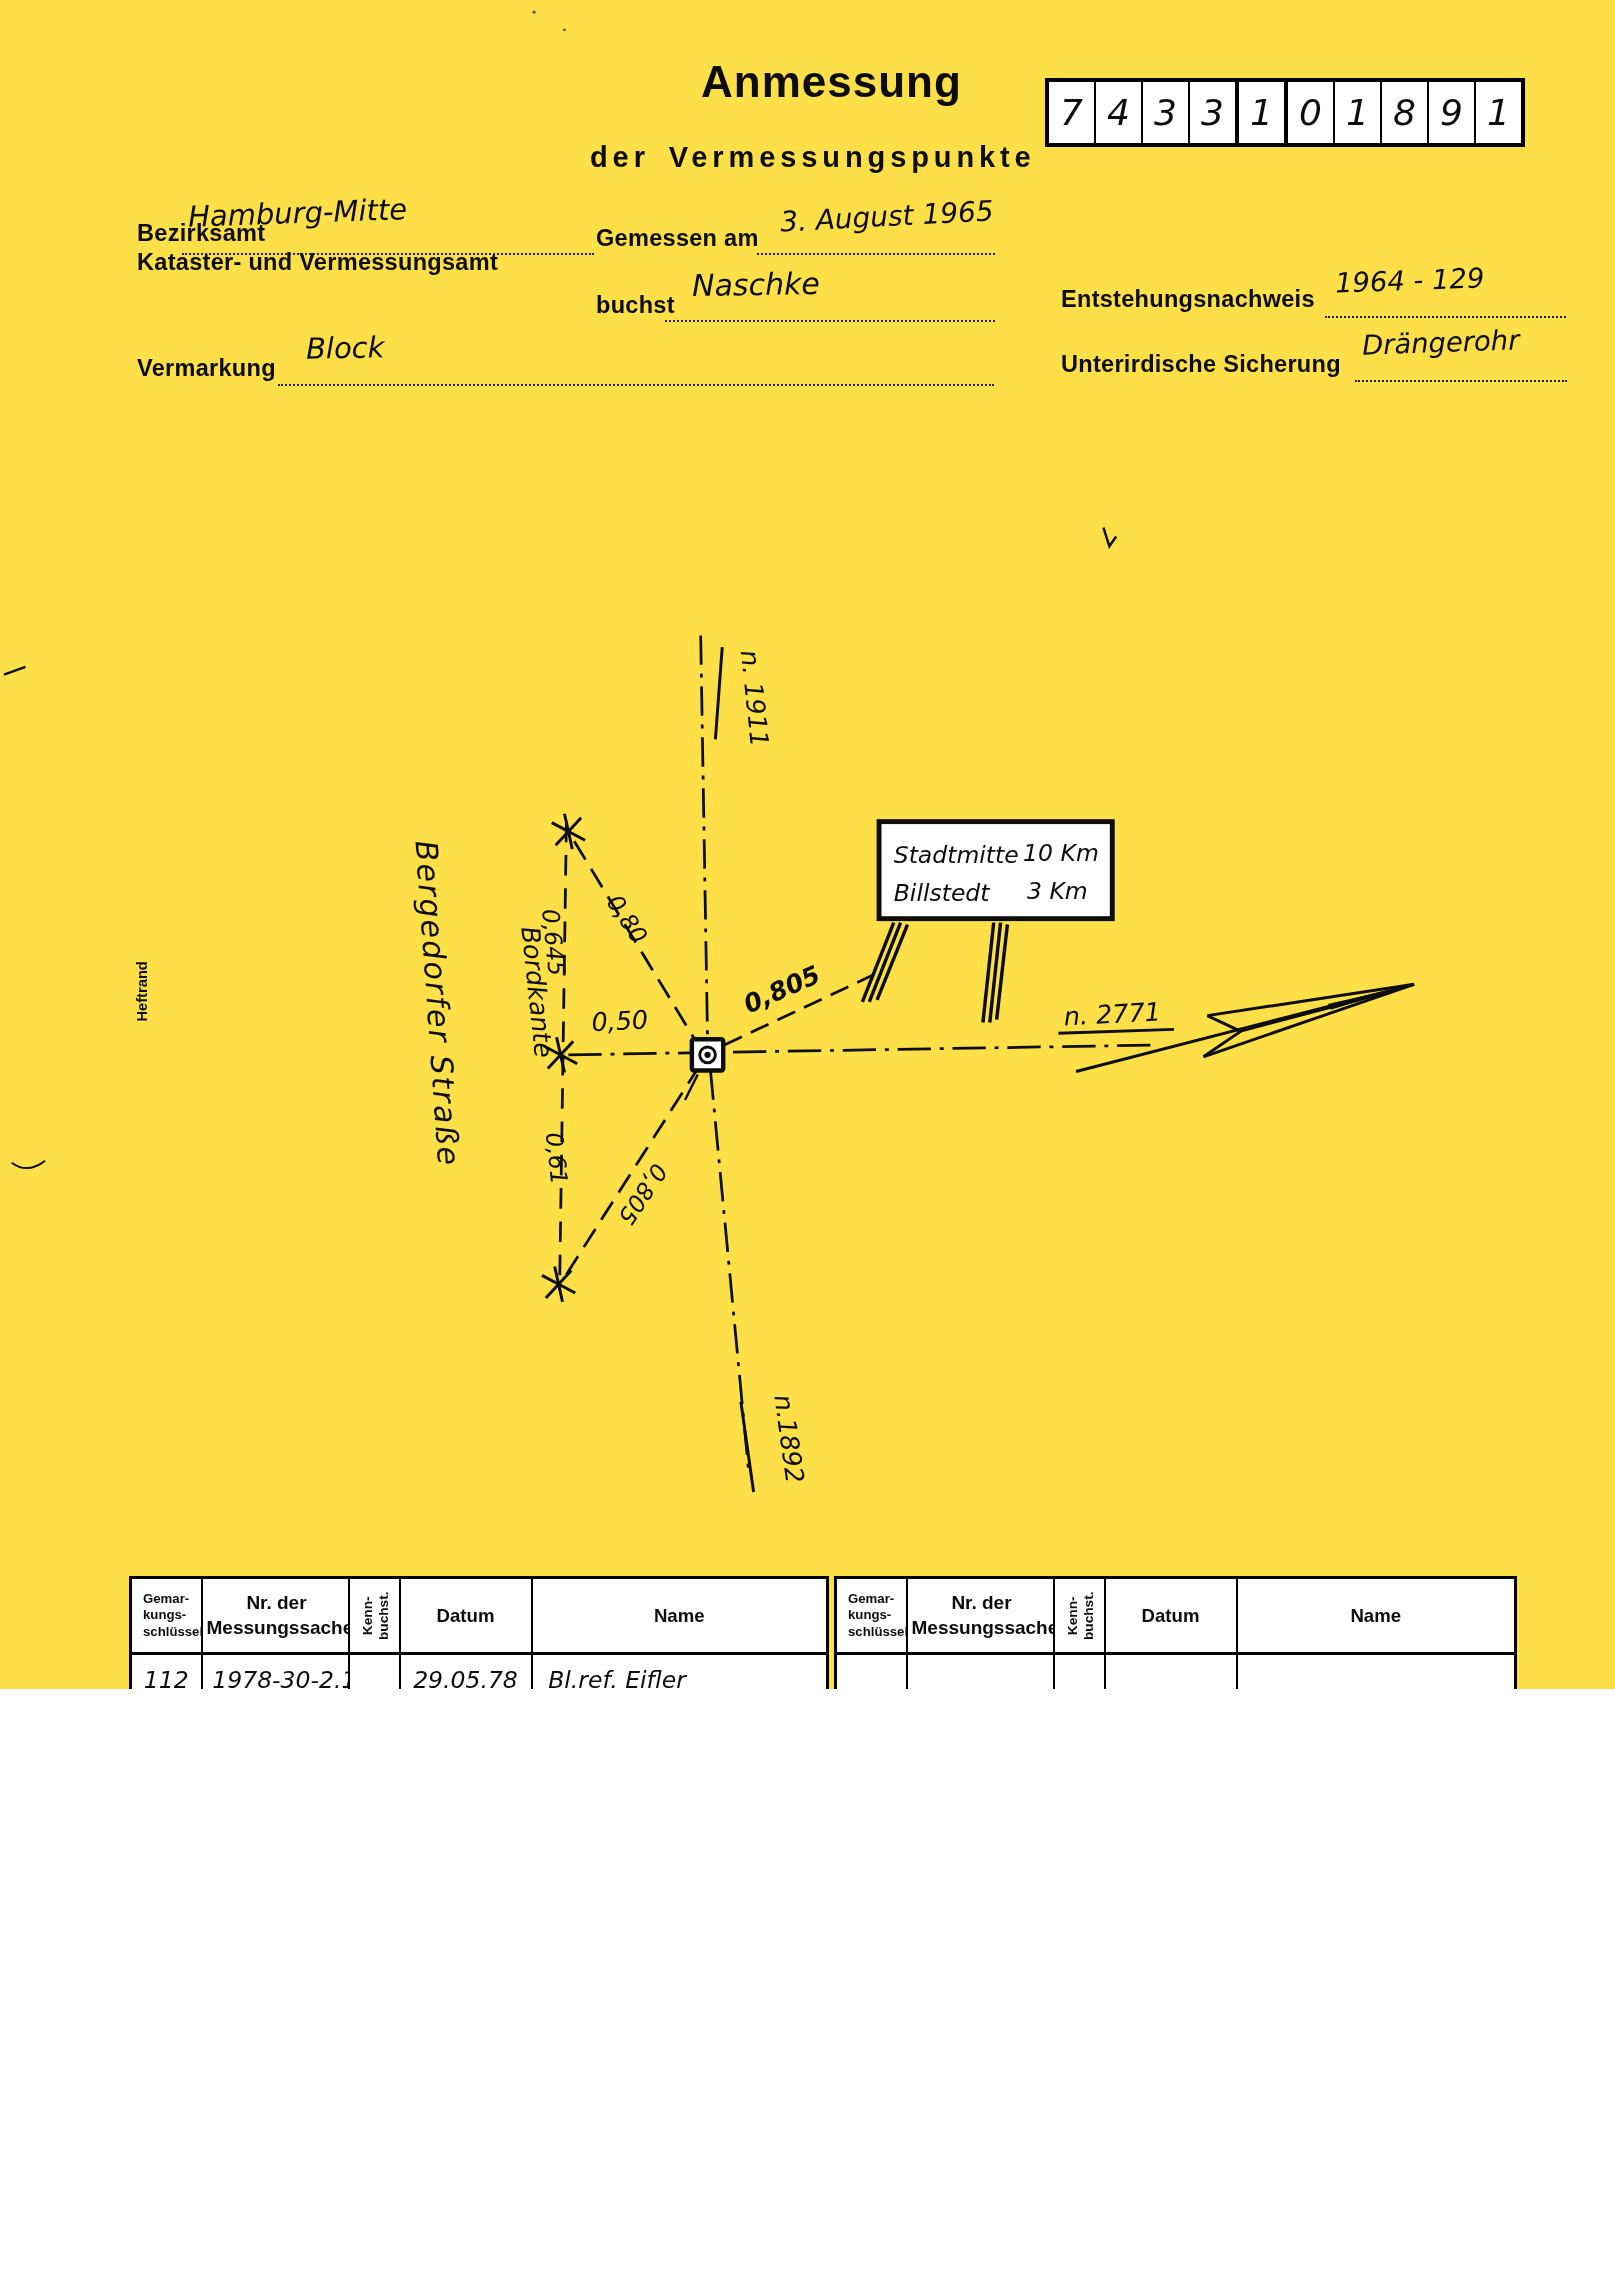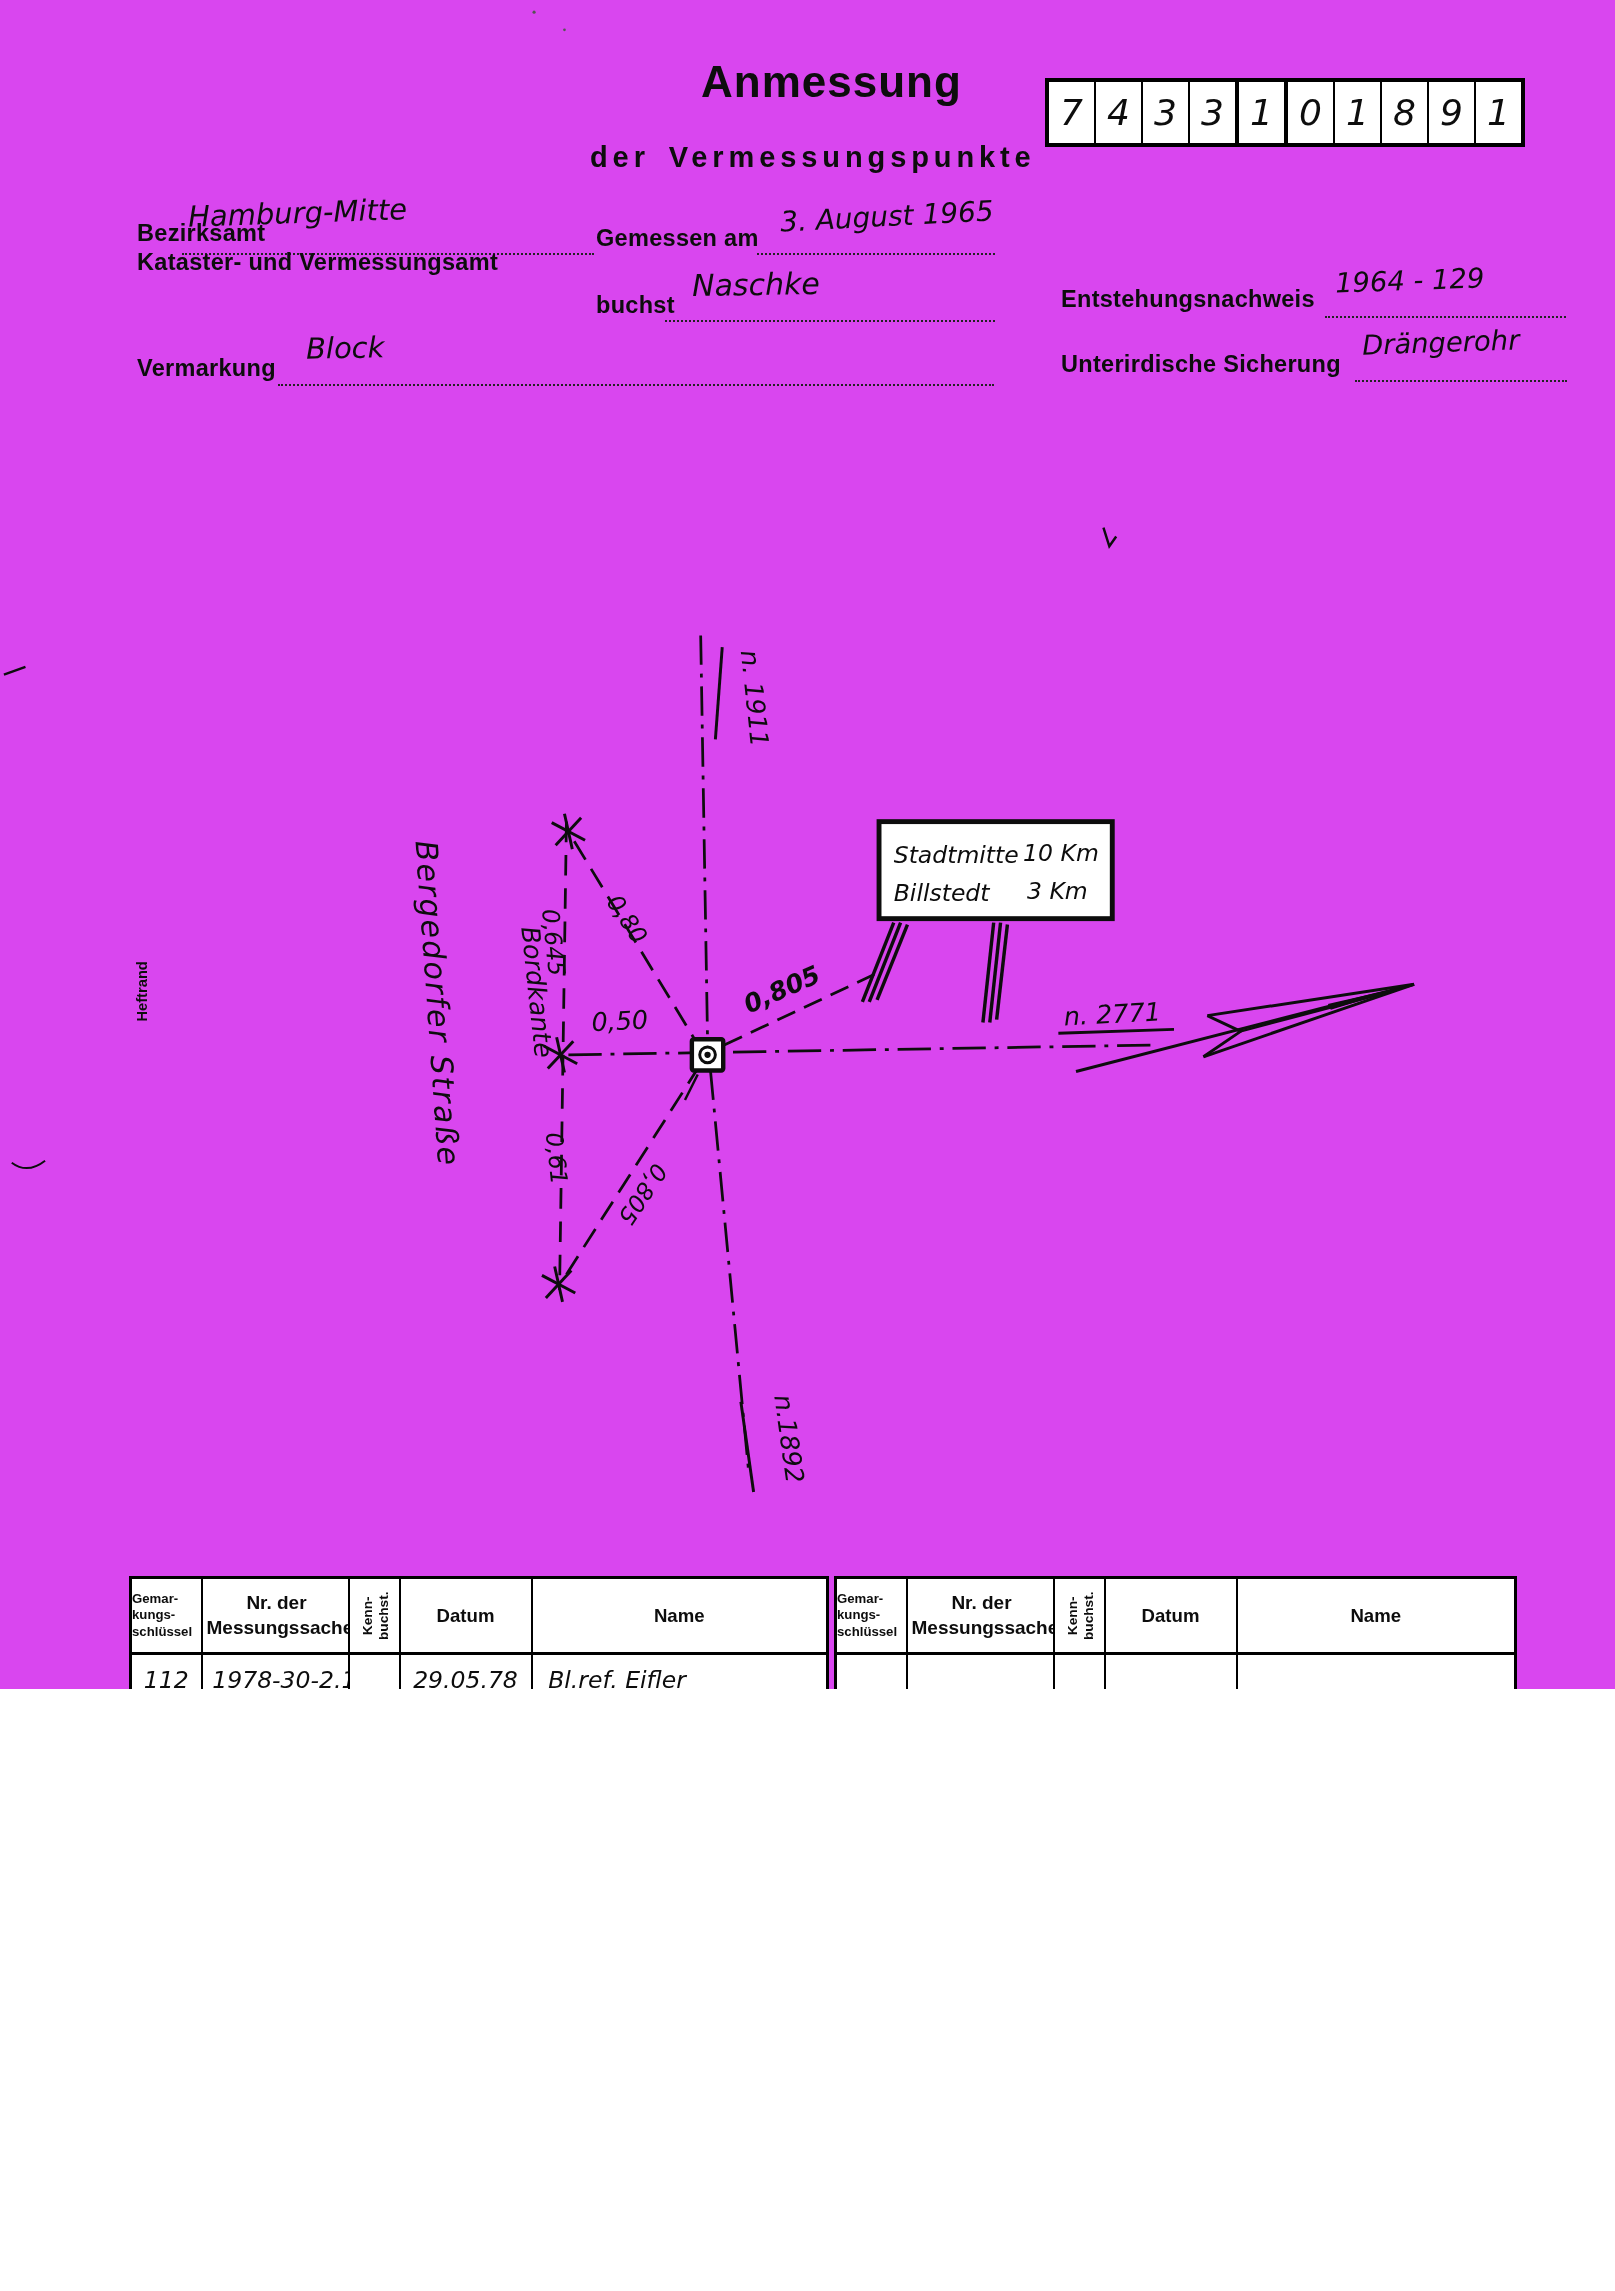--- a/index.html
+++ b/index.html
@@ -1,34 +1,34 @@
 <!DOCTYPE html>
 <html><head>
 <meta charset="utf-8">
 <style>
   html,body{margin:0;padding:0;background:#ffffff;}
-  .page{position:relative;width:1615px;height:1689px;background:#d946ef;font-family:"Liberation Sans",sans-serif;color:#0d0d0d;overflow:hidden;}
+  .page{position:relative;width:1615px;height:1689px;background:#fde047;font-family:"Liberation Sans",sans-serif;color:#0d0d0d;overflow:hidden;}
   .abs{position:absolute;}
   .lbl{font-weight:bold;font-size:23.5px;letter-spacing:0.3px;white-space:nowrap;}
   .hw{font-family:"DejaVu Sans",sans-serif;font-style:italic;white-space:nowrap;}
   .dots{border-bottom:2.5px dotted #222;height:0;}
   .title{font-size:44px;font-weight:bold;letter-spacing:1px;white-space:nowrap;}
   .subtitle{font-size:29px;font-weight:bold;letter-spacing:4.9px;word-spacing:5.9px;white-space:nowrap;}
   .numrow{display:flex;border:4.9px solid #000;background:#fff;}
   .numcell{width:45px;height:61px;display:flex;align-items:center;justify-content:center;font-size:36px;border-right:2.5px solid #000;}
   .numcell.grp{border-right:4.4px solid #000;}
   .numcell:last-child{border-right:none;}
   .gembox{border:4.9px solid #000;background:#fff;text-align:center;}
   .gemlbl{font-size:22.5px;font-weight:bold;margin-top:4.9px;}
   .gemval{font-size:30px;margin-top:6.9px;transform:rotate(-1deg);}
   table.reg{border-collapse:collapse;table-layout:fixed;border:3.9px solid #000;background:#fff;}
   table.reg th,table.reg td{border:2px solid #000;overflow:hidden;}
   table.reg thead th{border-bottom:3.4px solid #000;height:71px;white-space:pre-line;font-weight:bold;vertical-align:middle;}
   table.reg td{height:48px;font-size:23.5px;}
-  table.reg th:nth-child(1){font-size:13.2px;text-align:left;padding-left:0;line-height:1.25;}
+  table.reg th:nth-child(1){font-size:13.2px;text-align:left;padding-left:11px;line-height:1.25;}
   table.reg th:nth-child(2){font-size:19px;text-align:center;padding-left:4px;line-height:1.3;}
   table.reg th:nth-child(4){font-size:18.6px;}
   table.reg th:nth-child(5){font-size:18.6px;}
   table.reg td:nth-child(1){text-align:center;}
   table.reg td:nth-child(2){padding-left:9.8px;}
   table.reg td:nth-child(4){text-align:center;}
   table.reg td:nth-child(5){padding-left:15.7px;}
   .vert{display:inline-block;transform:rotate(-90deg);font-size:13.7px;font-weight:bold;white-space:pre-line;line-height:1.15;}
   svg text{fill:#0d0d0d;}
   svg .svghw{font-family:"DejaVu Sans",sans-serif;font-style:italic;}

